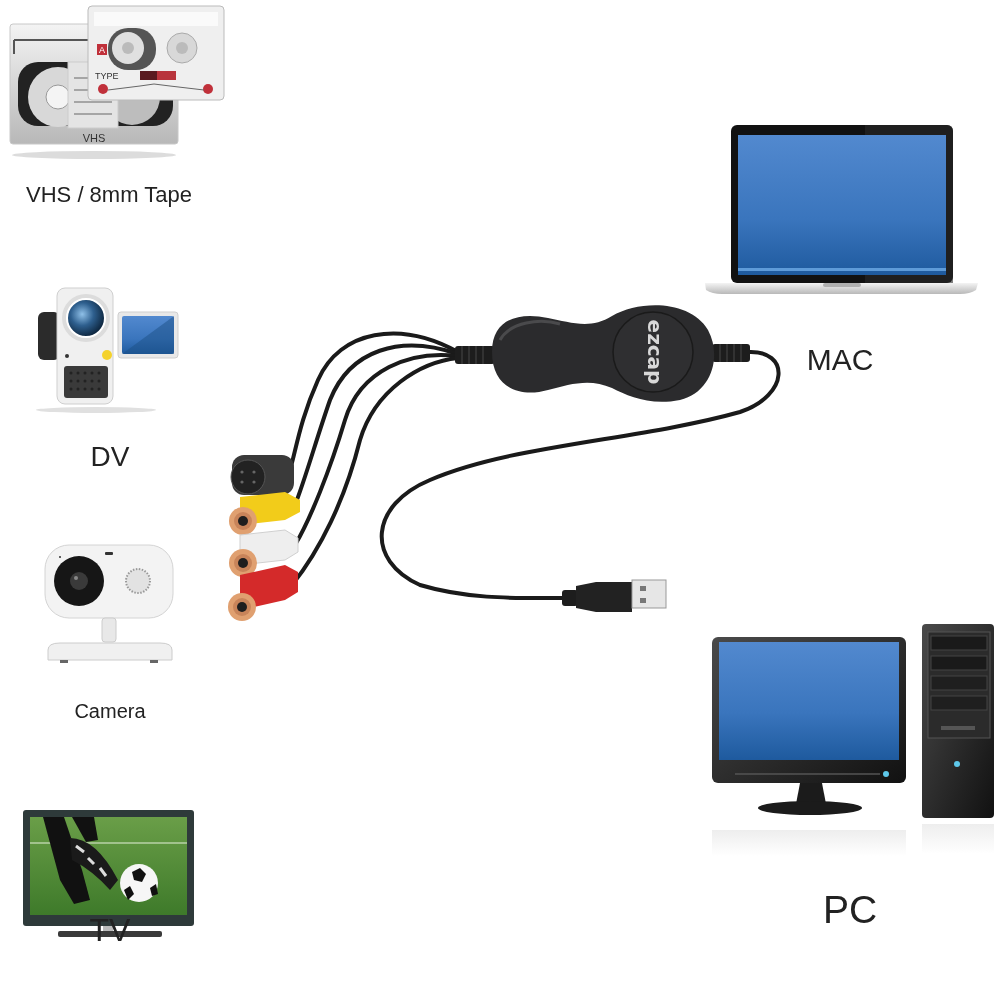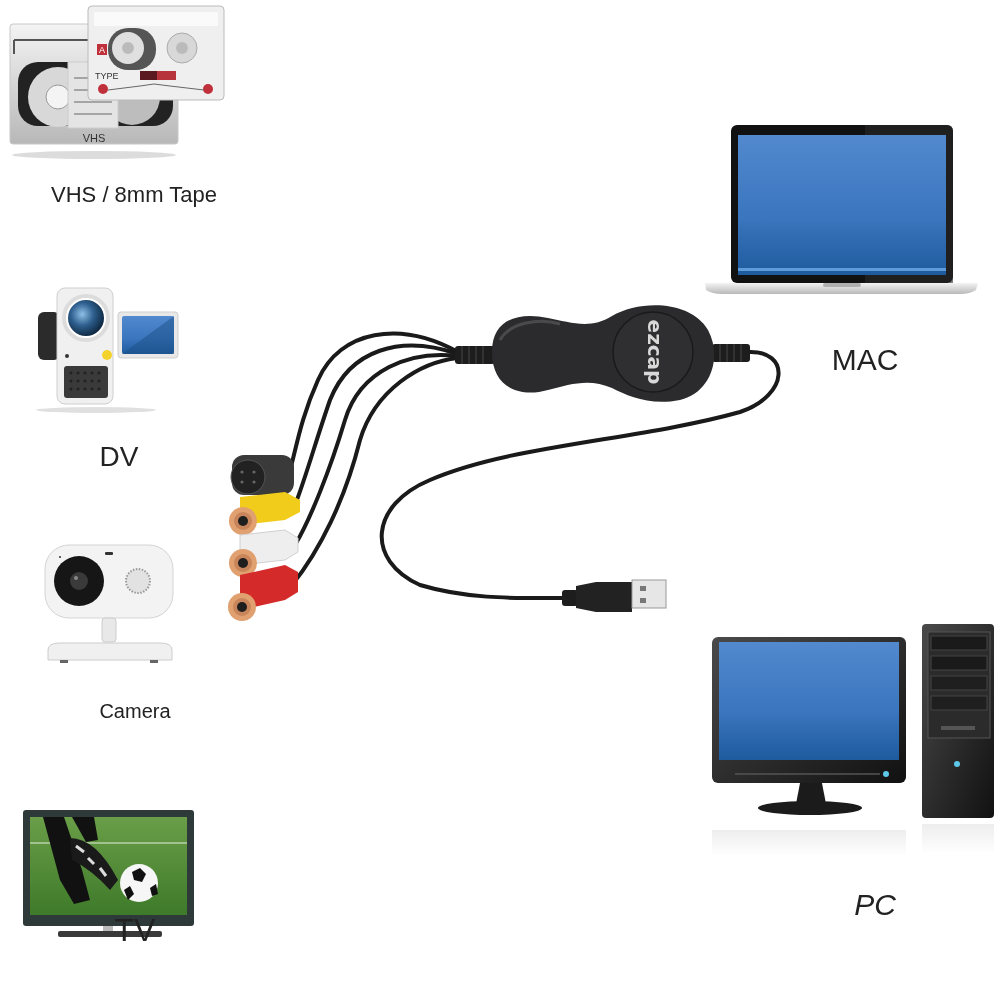--- a/index.html
+++ b/index.html
@@ -1,23 +1,23 @@
 <!DOCTYPE html>
 <html><head>
 <meta charset="utf-8">
 <style>
   html, body { margin:0; padding:0; background:#ffffff; }
   body { width:1000px; height:1000px; position:relative; overflow:hidden; font-family:"Liberation Sans", sans-serif; }
-  .label { position:absolute; color:#222; font-family:"Liberation Sans", sans-serif; text-align:center; white-space:nowrap;margin-left:25px; }
+  .label { position:absolute; color:#222; font-family:"Liberation Sans", sans-serif; text-align:center; white-space:nowrap; }
   .lbl-vhs { left:0; top:182px; width:218px; font-size:22px; }
-  .lbl-dv { left:44px; top:441px; width:100px; font-size:28px; }
+  .lbl-dv { left:60px; top:441px; width:100px; font-size:28px; }
   .lbl-cam { left:40px; top:700px; width:140px; font-size:20px; }
   .lbl-tv { left:60px; top:912px; width:100px; font-size:32px; }
   .lbl-mac { left:790px; top:343px; width:100px; font-size:30px; }
-  .lbl-pc { left:800px; top:888px; width:100px; font-size:30px;font-style:italic; }
+  .lbl-pc { left:800px; top:888px; width:100px; font-size:39px; }
   svg { position:absolute; left:0; top:0; }
 </style>
 </head>
 <body>
 
 <svg width="1000" height="1000" viewBox="0 0 1000 1000">
   <defs>
     <linearGradient id="scr" x1="0" y1="0" x2="0" y2="1">
       <stop offset="0" stop-color="#5289cf"></stop>
       <stop offset="0.6" stop-color="#3a75bd"></stop>

